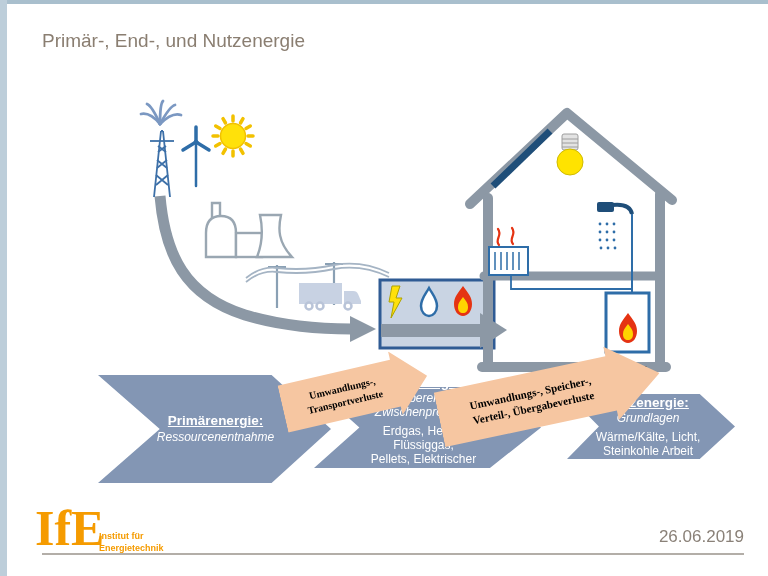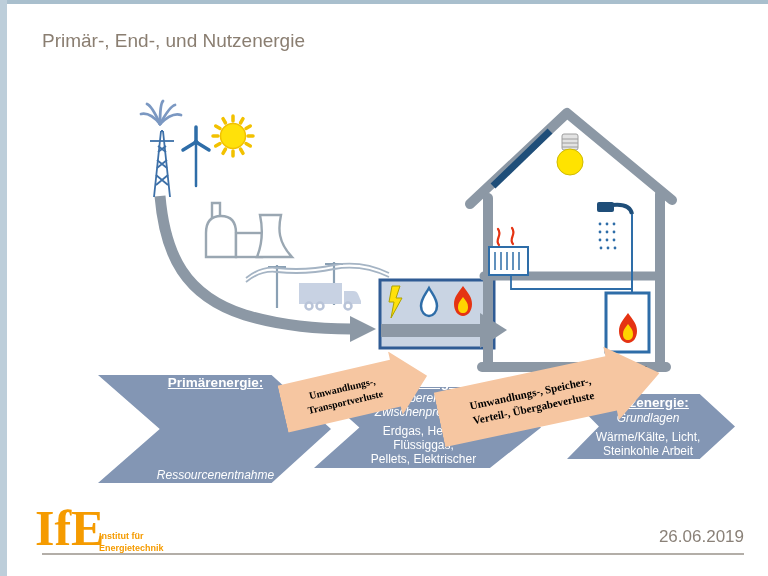--- a/index.html
+++ b/index.html
@@ -12,21 +12,21 @@
   .title    { font-size:27px; letter-spacing:-0.4px; line-height:1.1; }
   .subtitle { font-size:19px; margin-top:3px; }
 
   .illustration { position:absolute; left:0; top:0; z-index:1; }
 
   .banner { position:absolute; background:#8396B4; color:#fff; z-index:2; }
   .banner .txt { position:absolute; top:0; bottom:0; display:flex; flex-direction:column;
                  justify-content:center; align-items:center; text-align:center; }
   .banner-1 { left:98px;  top:375px; width:233px; height:108px;
               clip-path:polygon(0 0,74.5% 0,100% 50%,74.5% 100%,0 100%,26.5% 50%); }
-  .banner-1 .txt { left:58px; right:56px;justify-content:space-between; }
+  .banner-1 .txt { left:58px; right:56px; }
   .banner-2 { left:314px; top:387px; width:227px; height:81px;
               clip-path:polygon(0 0,77.5% 0,100% 50%,77.5% 100%,0 100%,20% 50%); }
   .banner-2 .txt { left:42px; right:50px; }
   .banner-3 { left:567px; top:394px; width:168px; height:65px;
               clip-path:polygon(0 0,79% 0,100% 50%,79% 100%,0 100%,19% 50%); }
   .banner-3 .txt { left:28px; right:34px; }
   .banner-h    { font-size:13.5px; font-weight:bold; text-decoration:underline; line-height:1.15; }
   .banner-sub  { font-size:12px; font-style:italic; line-height:1.15; margin-top:2px; }
   .banner-item { font-size:12px; line-height:1.18; }
   .banner-items { margin-top:4px; }

